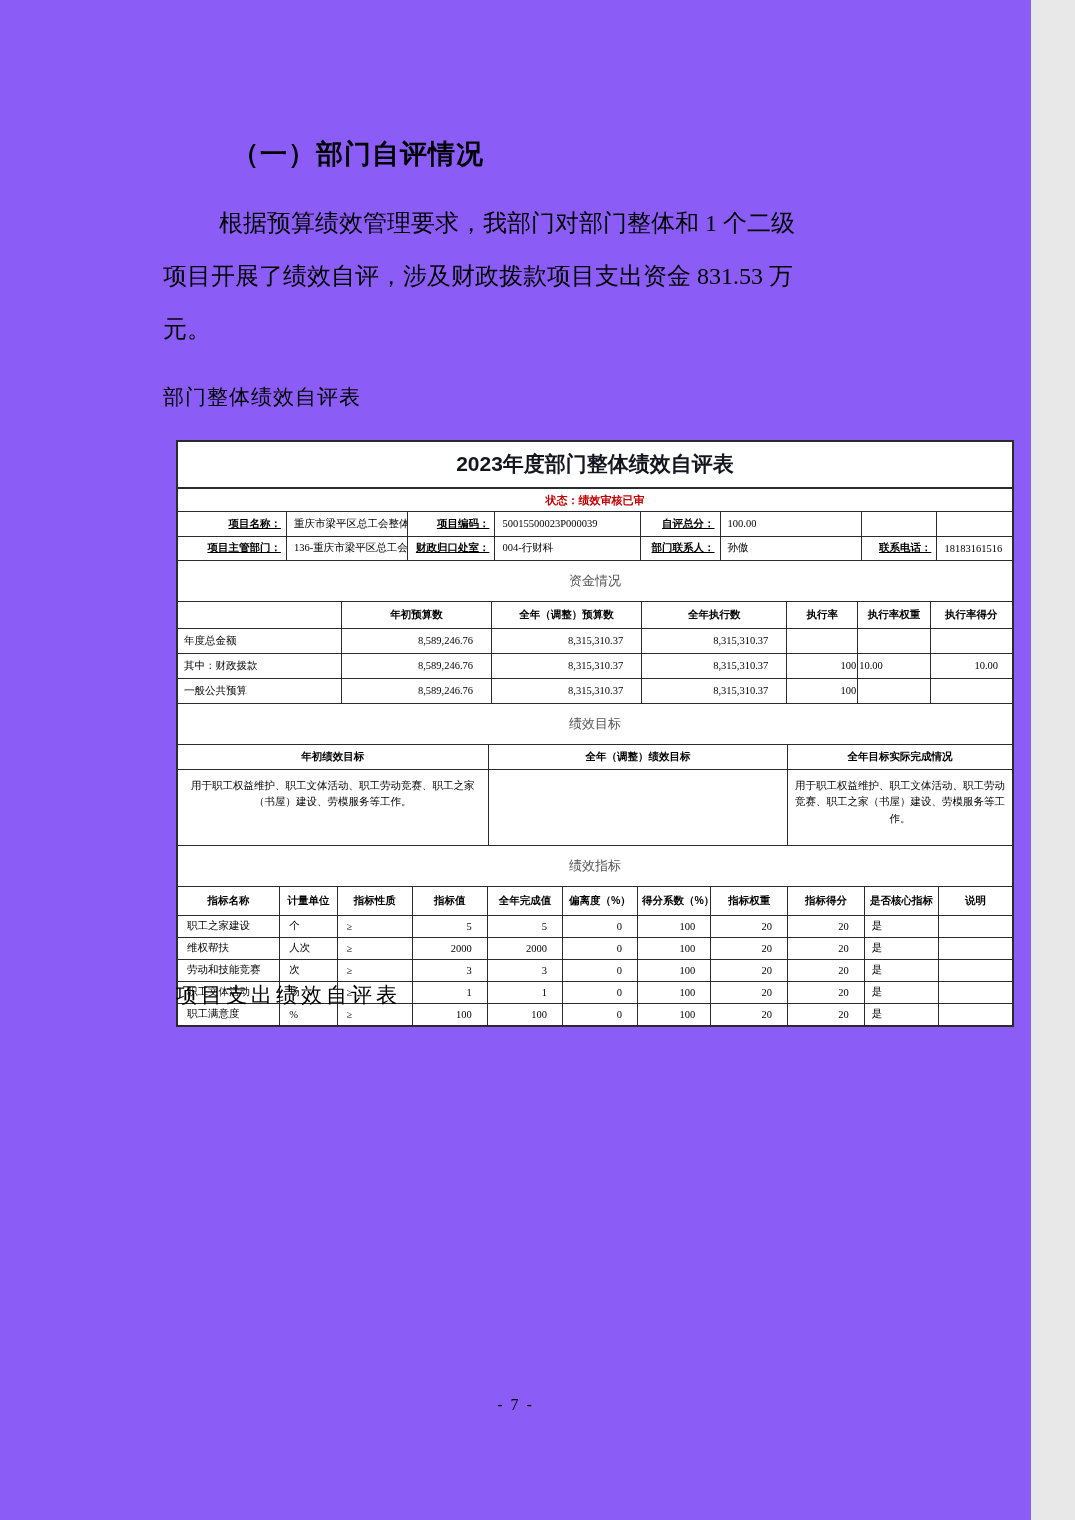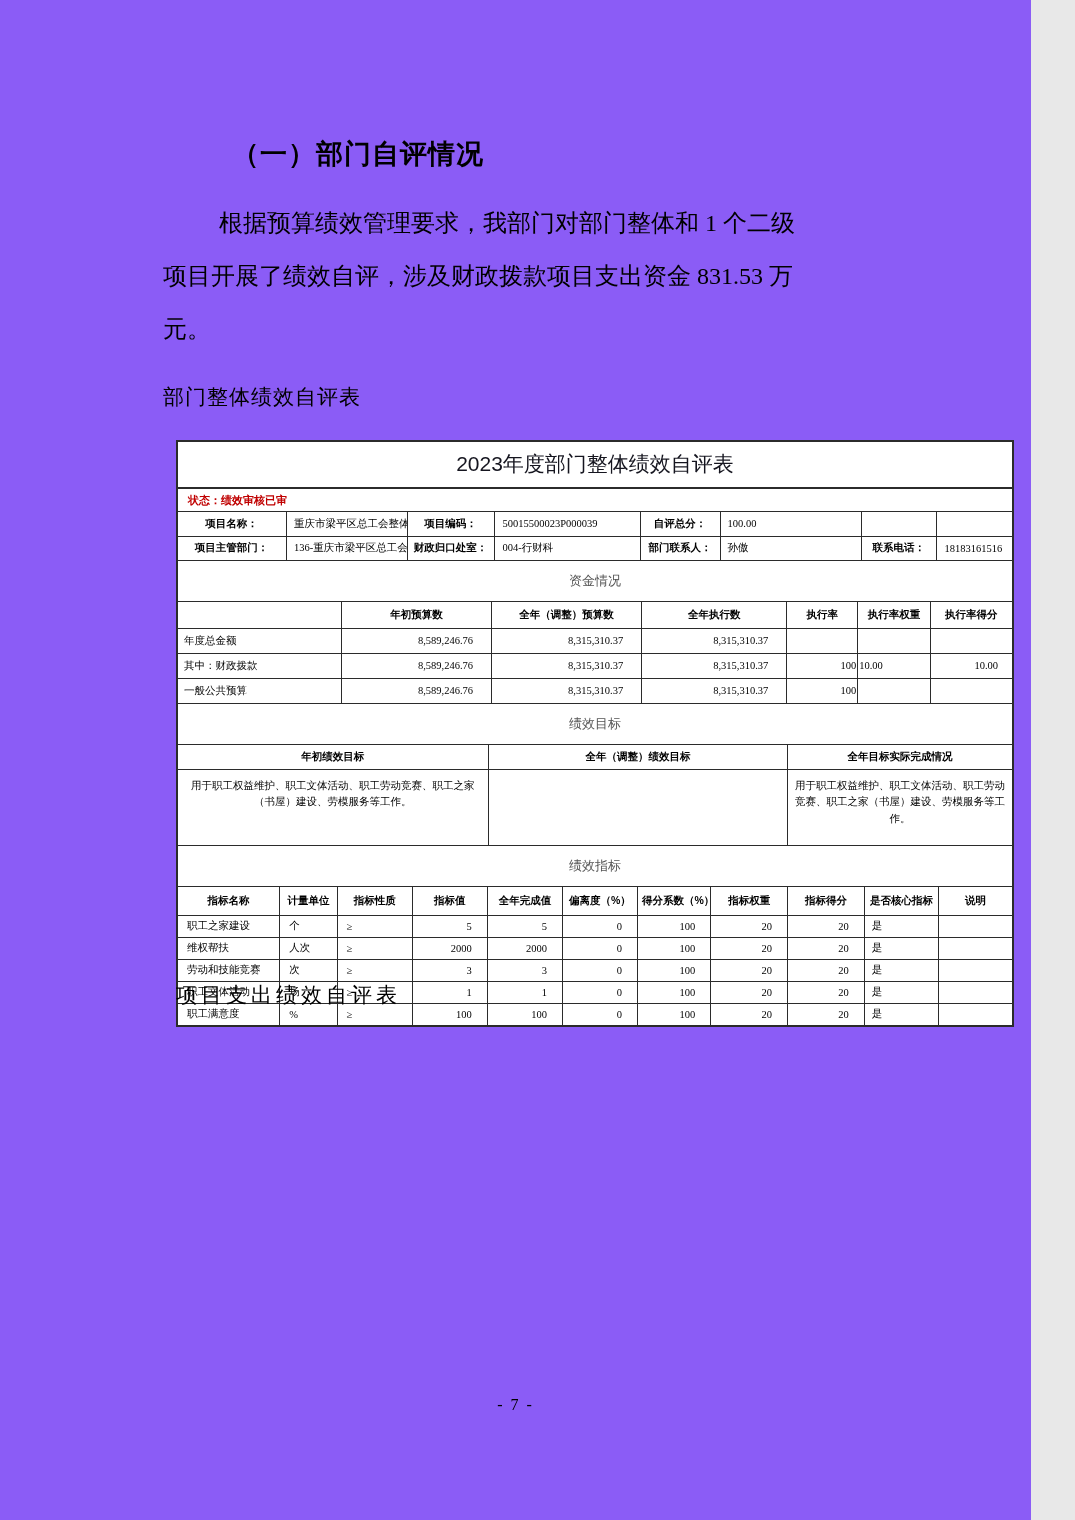--- a/index.html
+++ b/index.html
@@ -8,35 +8,35 @@
   .page { position:absolute; left:0; top:0; width:1031px; height:1520px; background:#8b5cf6; overflow:hidden; }
 
   .heading { position:absolute; left:232px; top:136px; font-size:27px; font-weight:bold; letter-spacing:1px; }
   .para { position:absolute; left:163px; top:197px; width:756px; font-size:24px; line-height:53px;
           text-align:justify; white-space:pre-line; text-indent:56px; }
   .label1 { position:absolute; left:163px; top:383px; font-size:21px; letter-spacing:1px; }
   .label2 { position:absolute; left:176px; top:981px; font-size:21px; letter-spacing:4px; }
   .pageno { position:absolute; left:0; top:1396px; width:100%; text-align:center; font-size:16px; letter-spacing:2px; }
 
   .box { position:absolute; left:176px; top:440px; width:838px; border:2px solid #2b2b2b; background:#fff; }
-  .t-title { text-align:center; font-family:"Liberation Sans","DejaVu Sans",sans-serif; font-weight:normal;
+  .t-title { text-align:center; font-family:"Liberation Sans","DejaVu Sans",sans-serif; font-weight:bold;
              font-size:21px; color:#15151f; padding:8px 0 9px; border-bottom:2px solid #2b2b2b; }
-  .t-status { text-align:left; color:#c00000; font-weight:bold; font-size:11px;
+  .t-status { text-align:center; color:#c00000; font-weight:bold; font-size:11px;
               font-family:"Liberation Sans","DejaVu Sans",sans-serif; padding:4px 10px 3px; border-bottom:1px solid #2b2b2b; }
   .t-section { text-align:center; font-size:13px; color:#555; padding:11px 0;
                font-family:"Liberation Sans","DejaVu Sans",sans-serif;
                border-top:1px solid #2b2b2b; border-bottom:1px solid #2b2b2b; }
 
   table { width:100%; border-collapse:collapse; table-layout:fixed; border:hidden; }
   td, th { border:1px solid #2b2b2b; font-size:10.5px; padding:2px 4px; overflow:hidden; white-space:nowrap; }
   th { font-family:"Liberation Sans","DejaVu Sans",sans-serif; font-weight:bold; text-align:center; }
 
   .info-grid td { height:24px; }
   .info-grid td.ilabel { font-family:"Liberation Sans","DejaVu Sans",sans-serif; font-weight:bold;
-                         text-align:center; padding-right:5px; }
+                         text-align:right; padding-right:5px;text-decoration:underline; }
   .info-grid td.ivalue { text-align:left; padding-left:7px; }
 
   .funding-grid th { height:26px; }
   .funding-grid td { height:25px; }
   .funding-grid td:nth-child(1) { text-align:left; padding-left:6px; }
   .funding-grid td:nth-child(2), .funding-grid td:nth-child(3), .funding-grid td:nth-child(4)
     { text-align:right; padding-right:18px; }
   .funding-grid td:nth-child(5) { text-align:right; padding-right:1px; }
   .funding-grid td:nth-child(6) { text-align:left; padding-left:1px; }
   .funding-grid td:nth-child(7) { text-align:right; padding-right:14px; }

